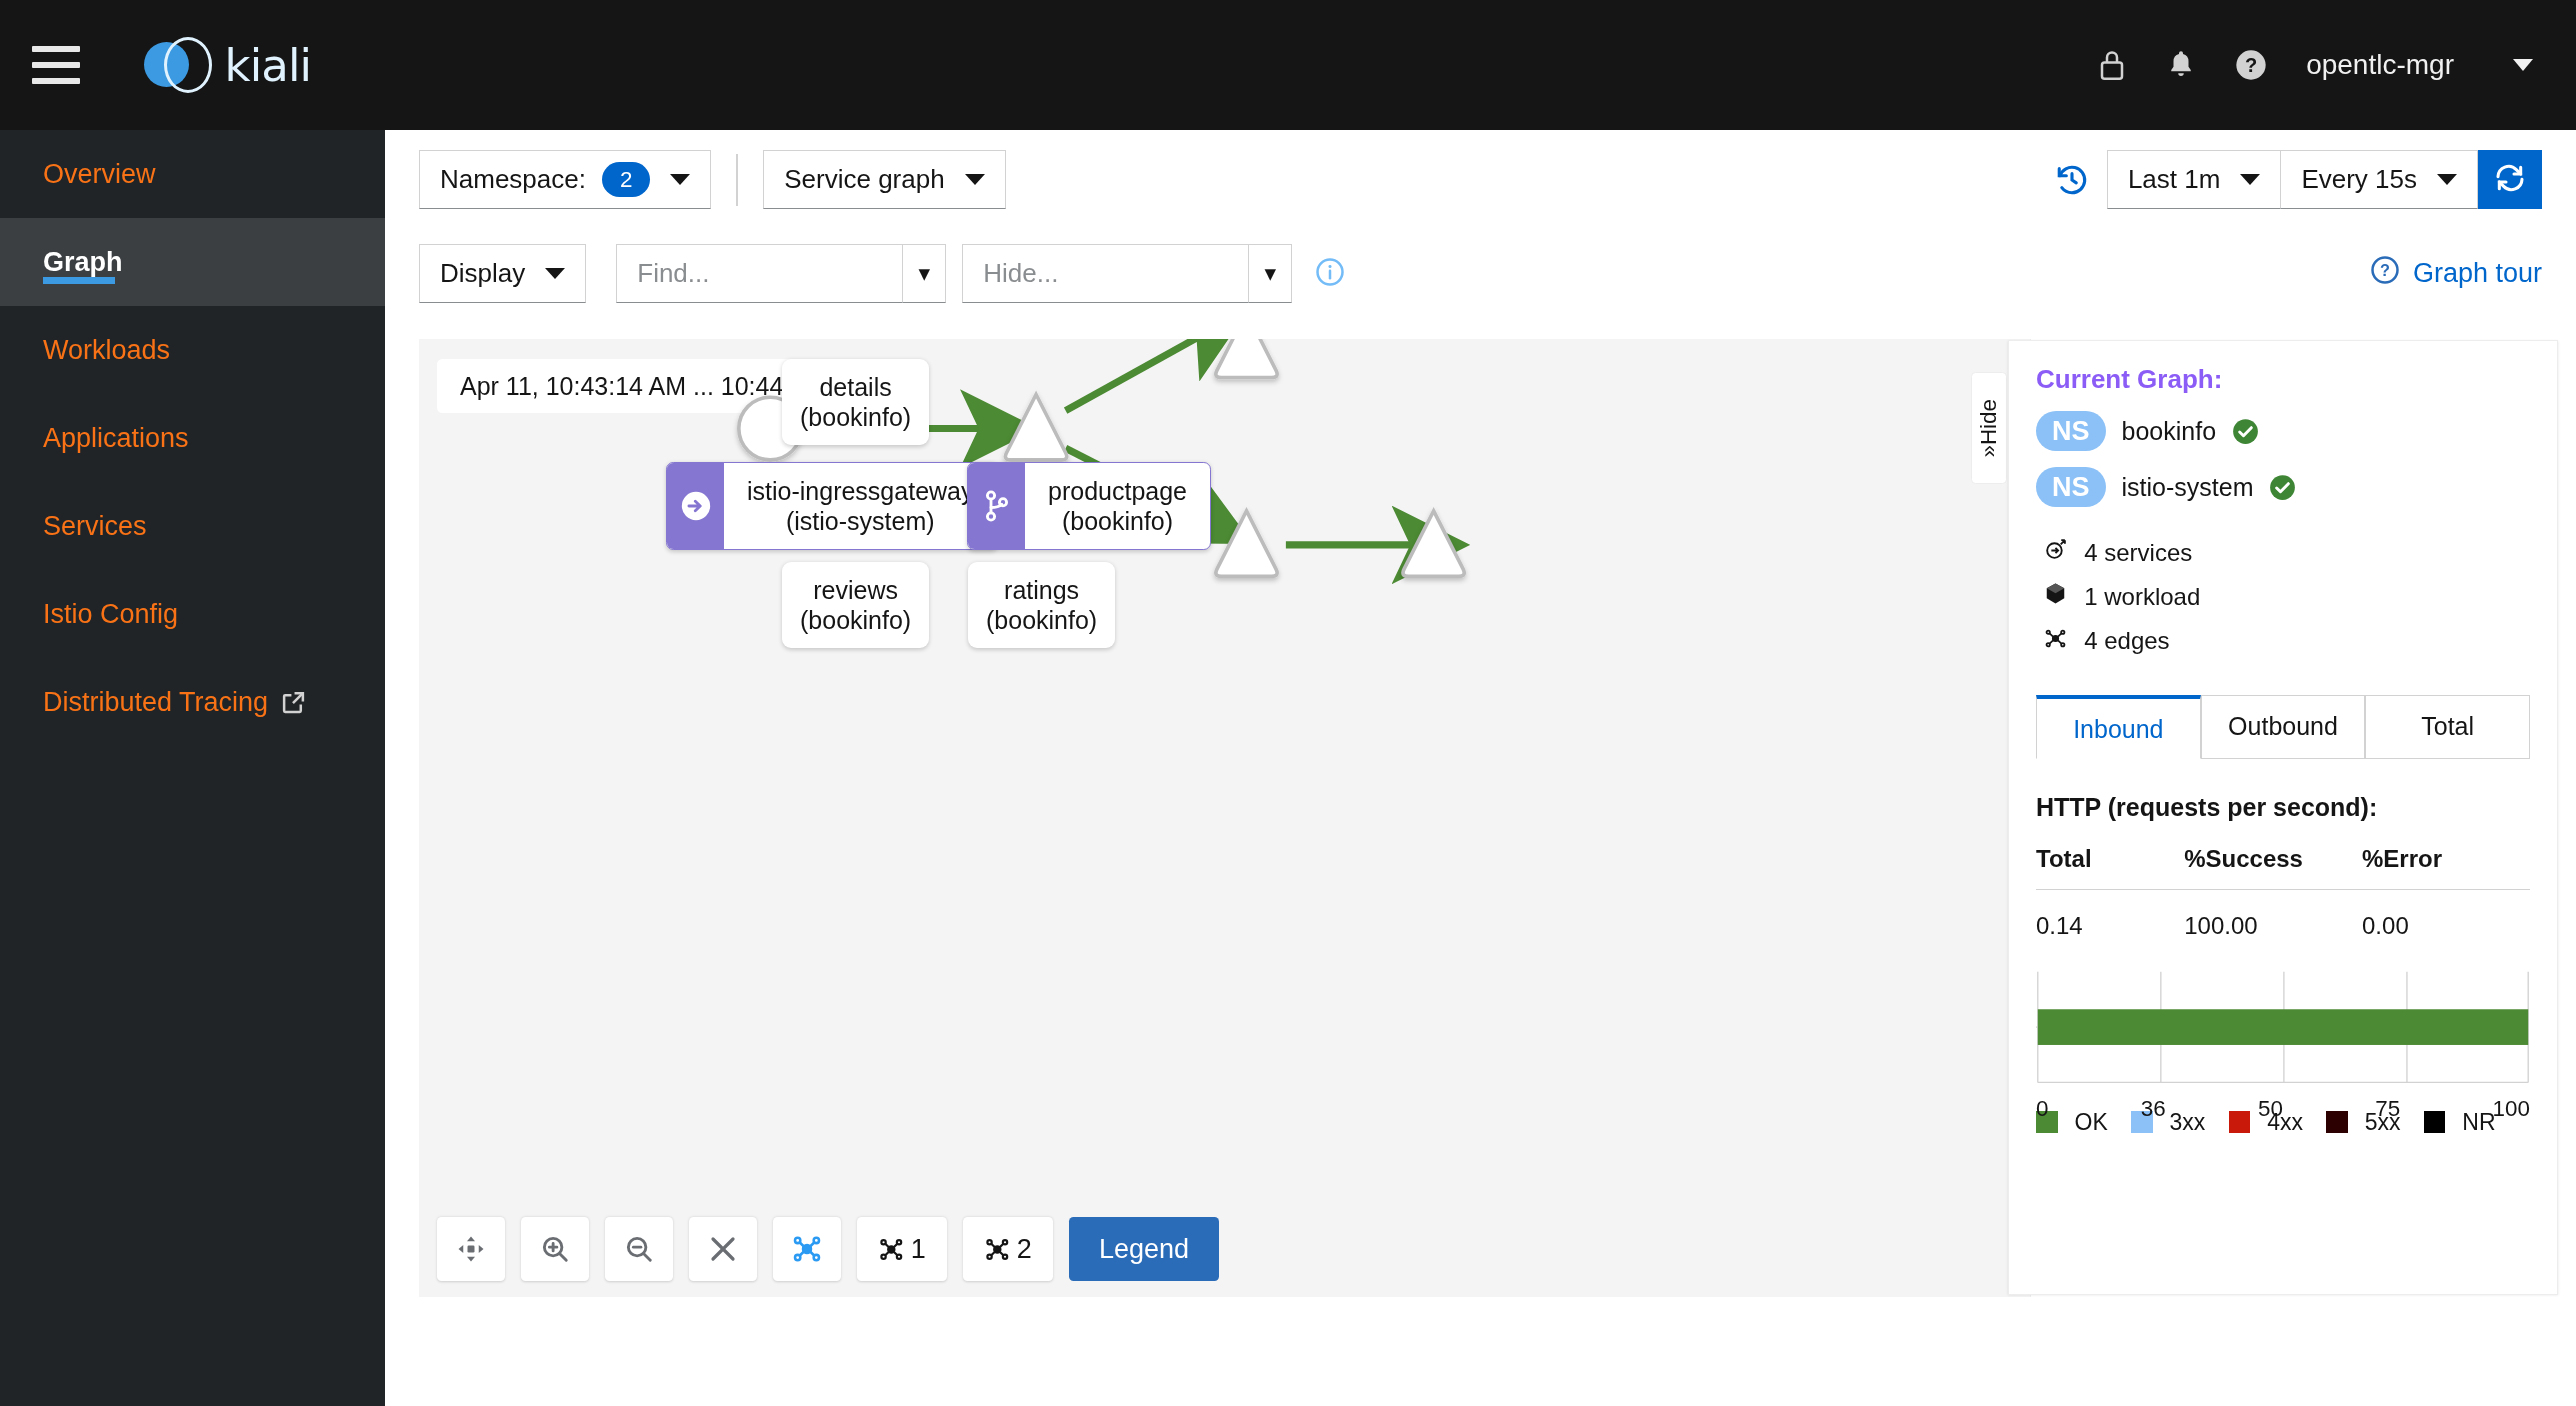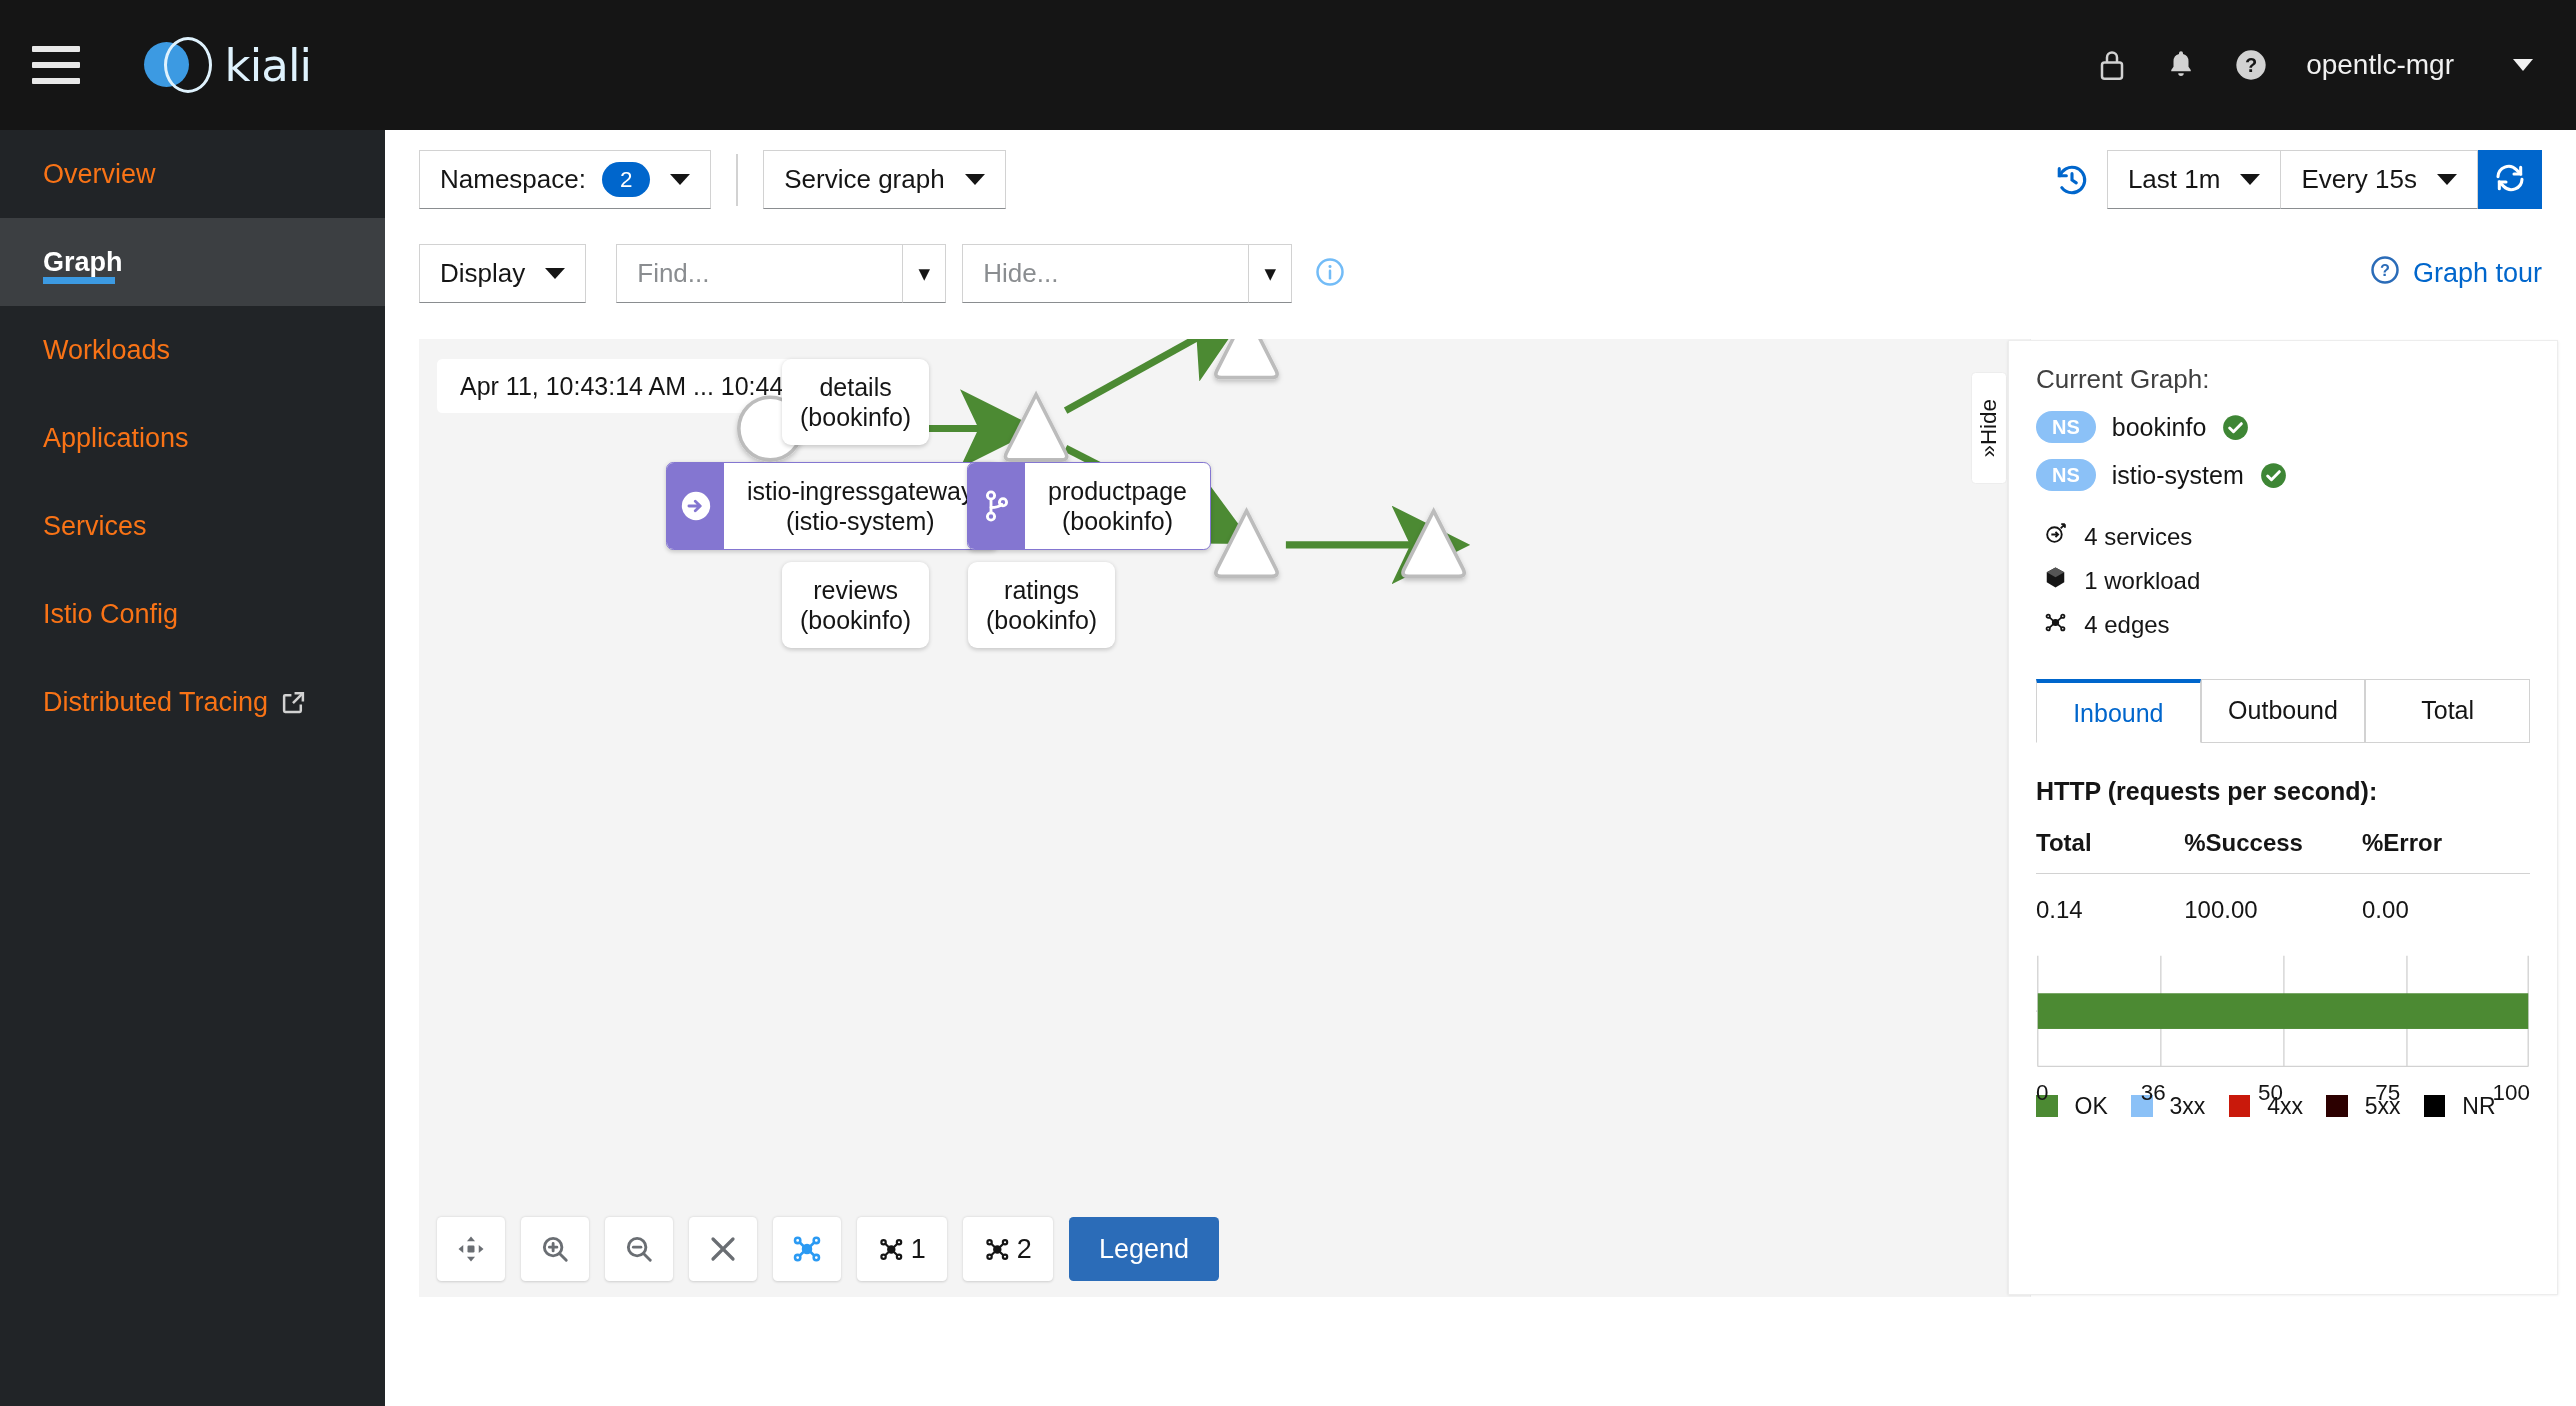--- a/index.html
+++ b/index.html
@@ -210,24 +210,24 @@
   }
   .side-panel {
     position: absolute; left: 2008px; top: 340px;
     width: 550px; height: 955px;
     background: #fff;
     border: 0.9px solid #ededed;
     box-shadow: 0 0.9px 2.7px rgba(0,0,0,0.10);
     padding: 23px 27px;
     overflow: hidden;
   }
-  .sp-title { font-size: 26px; font-weight: 400; color: #404040; }
+  .sp-title { font-size: 26px; font-weight: 700; color: #8b5cf6; }
   .ns-row { display: flex; align-items: center; margin-top: 16px; gap: 16px; }
   .ns-badge {
-    background: #8bc1f7; color: #fff; font-size: 20px; font-weight: 700;
+    background: #8bc1f7; color: #fff; font-size: 27px; font-weight: 700;
     border-radius: 29px; padding: 4.5px 16px;
   }
   .ns-name { font-size: 25px; color: #151515; }
   .ok-check { display: flex; }
   .stat-row {
     display: flex; align-items: center; gap: 16px;
     margin-top: 13.4px; padding-left: 7.2px;
     font-size: 24px; color: #151515;
   }
   .stats-block { margin-top: 30px; }

